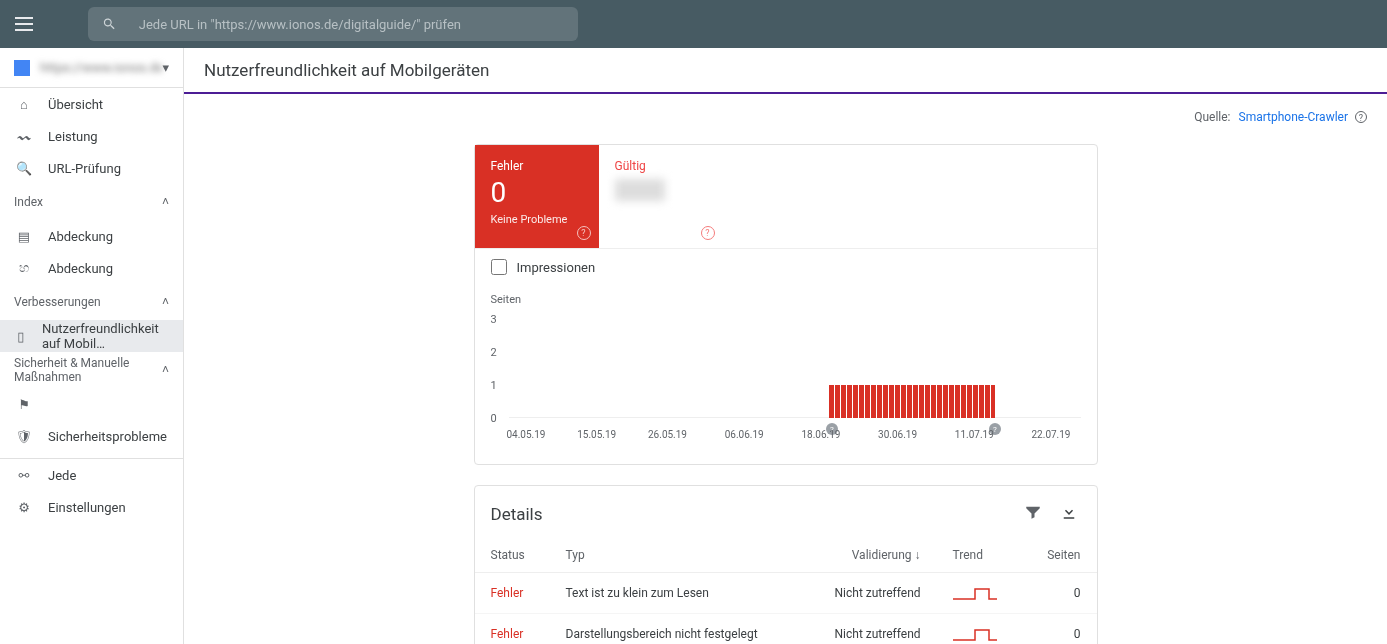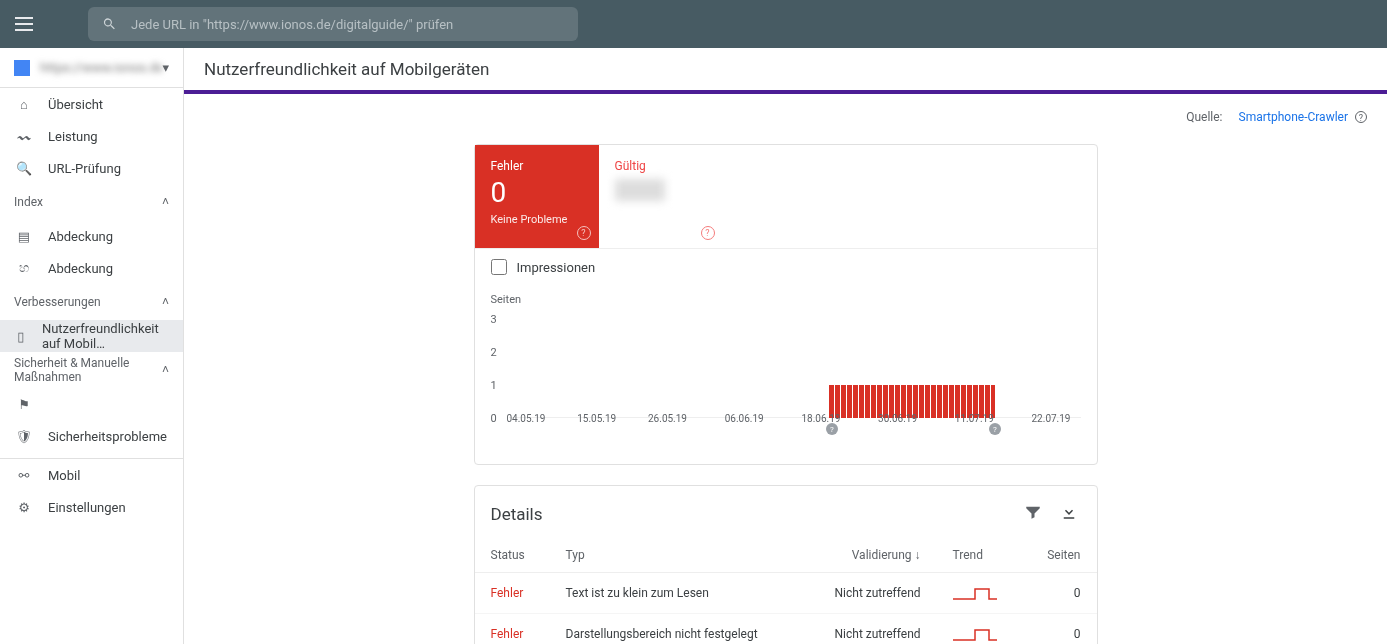--- a/index.html
+++ b/index.html
@@ -5,57 +5,57 @@
 *{box-sizing:border-box;margin:0;padding:0;font-family:Roboto,Arial,sans-serif}
 body{background:#fff;color:#3c4043;font-size:13px}
 .topbar{height:48px;background:#475b63;display:flex;align-items:center;padding:0 12px;color:#e8eaed}
 .menu-btn{width:24px;height:24px;cursor:pointer;display:flex;align-items:center;justify-content:center;margin-right:12px}
 .menu-btn span{display:block;width:18px;height:2px;background:#e8eaed;position:relative}
 .menu-btn span::before,.menu-btn span::after{content:"";position:absolute;width:18px;height:2px;background:#e8eaed;left:0}
 .menu-btn span::before{top:-6px}.menu-btn span::after{top:6px}
 .logo{font-size:18px;font-weight:400;color:#fff;white-space:nowrap}
 .logo b{font-weight:500}
 .searchbar{margin-left:40px;background:rgba(255,255,255,.15);border-radius:6px;height:34px;display:flex;align-items:center;padding:0 14px;width:490px}
-.searchbar input{background:transparent;border:none;outline:none;color:#bef264;font-size:13px;margin-left:14px;width:100%}
+.searchbar input{background:transparent;border:none;outline:none;color:#bef264;font-size:13px;margin-left:22px;width:100%}
 .searchbar input::placeholder{color:#b7c0c4}
 .layout{display:flex}
 .sidebar{width:184px;border-right:1px solid #e0e0e0;background:#fff;min-height:calc(100vh - 48px)}
 .property{height:40px;display:flex;align-items:center;padding:0 14px;font-size:13px;color:#5f6368;border-bottom:1px solid #e0e0e0}
 .prop-icon{width:16px;height:16px;background:#4285f4;margin-right:10px}
 .prop-text{flex:1;overflow:hidden;white-space:nowrap;filter:blur(3px);color:#777}
 .nav-item{height:32px;display:flex;align-items:center;padding:0 14px;font-size:13px;color:#3c4043;cursor:pointer}
 .nav-item.active{background:#e8eaed}
 .nav-ico{width:20px;height:20px;margin-right:14px;display:flex;align-items:center;justify-content:center;color:#5f6368}
 .nav-sec{height:36px;display:flex;align-items:center;padding:0 14px;font-size:12px;color:#5f6368;justify-content:space-between;cursor:pointer}
 .main{flex:1;background:#fff}
-.page-hd{height:46px;border-bottom:4px solid #4c1d95;display:flex;align-items:center;padding:9px 20px;font-size:17px;color:#3c4043}
+.page-hd{height:46px;border-bottom:2px solid #4c1d95;display:flex;align-items:center;padding:9px 20px;font-size:17px;color:#3c4043}
 .page-body{padding:16px 20px}
 .source-row{text-align:right;font-size:12px;color:#5f6368;margin-bottom:20px}
-.source-row a{color:#1a73e8;margin-left:16px}
+.source-row a{color:#1a73e8;margin-left:8px}
 .card{max-width:624px;margin:0 auto 20px;border:1px solid #e0e0e0;border-radius:4px;background:#fff}
 .summary-tabs{display:flex;border-bottom:1px solid #eee}
 .sum-tab{width:124px;padding:14px 16px 22px;position:relative}
 .sum-tab.err{background:#d93025;color:#fff}
 .sum-tab .sm-lbl{font-size:12px;margin-bottom:6px}
 .sum-tab .sm-val{font-size:28px;font-weight:400;line-height:1}
 .sum-tab .sm-sub{font-size:11px;margin-top:6px;opacity:.9}
 .sum-tab.valid{color:#ef4444}
 .sum-tab.valid .sm-val{filter:blur(4px);background:#ddd;width:50px;height:22px}
 .sum-help{position:absolute;right:8px;bottom:8px;width:14px;height:14px;border:1px solid currentColor;border-radius:50%;font-size:9px;display:flex;align-items:center;justify-content:center;opacity:.7}
 .impress{padding:10px 16px;display:flex;align-items:center;font-size:13px}
 .impress input{width:16px;height:16px;margin-right:10px}
 .chart-area{padding:8px 16px 24px}
 .chart-title{font-size:11px;color:#5f6368;margin-bottom:4px}
 .chart{position:relative;height:130px}
 .ytick{position:absolute;left:0;font-size:11px;color:#5f6368;transform:translateY(50%)}
 .grid{position:absolute;left:18px;right:0;border-top:1px solid #eee}
 .plot{position:absolute;left:18px;right:0;top:0;bottom:22px}
 .bars{position:absolute;left:56%;right:15%;bottom:0;height:33px;background:repeating-linear-gradient(90deg,#d93025 0 5px,#fff 5px 6px)}
 .dot{position:absolute;bottom:-17px;width:12px;height:12px;background:#9aa0a6;border-radius:50%;color:#fff;font-size:8px;display:flex;align-items:center;justify-content:center}
-.xtick{position:absolute;bottom:16px;font-size:10px;color:#5f6368;transform:translateX(-50%)}
+.xtick{position:absolute;bottom:0;font-size:10px;color:#5f6368;transform:translateX(-50%)}
 .details-hd{display:flex;align-items:flex-end;padding:14px 16px;font-size:17px}
 .details-hd .sp{flex:1}
 .icobtn{width:24px;height:24px;display:flex;align-items:center;justify-content:center;margin-left:12px;color:#5f6368;cursor:pointer}
 .tbl{width:100%;border-collapse:collapse}
 .tbl th{font-size:12px;color:#5f6368;font-weight:400;text-align:left;padding:10px 16px;border-bottom:1px solid #eee}
 .tbl th.r{text-align:right}
 .tbl td{font-size:12px;padding:12px 16px;border-bottom:1px solid #f5f5f5}
 .tbl td.r{text-align:right}
 .err-txt{color:#d93025}
 .spark{width:44px;height:16px}
@@ -127,21 +127,21 @@
         <span class="nav-ico">⚑</span>
       </div>
     <div class="nav-item">
         <span class="nav-ico">🛡</span>
         <span>Sicherheitsprobleme</span>
       </div>
 
     <div style="border-top:1px solid #e0e0e0;margin-top:6px"></div>
     <div class="nav-item">
         <span class="nav-ico">⚯</span>
-        <span>Mobil</span>
+        <span>Jede</span>
       </div>
     <div class="nav-item">
         <span class="nav-ico">⚙</span>
         <span>Einstellungen</span>
       </div>
   </div>
 
   <div class="main">
     <div class="page-hd">Nutzerfreundlichkeit auf Mobilgeräten</div>
     <div class="page-body">

